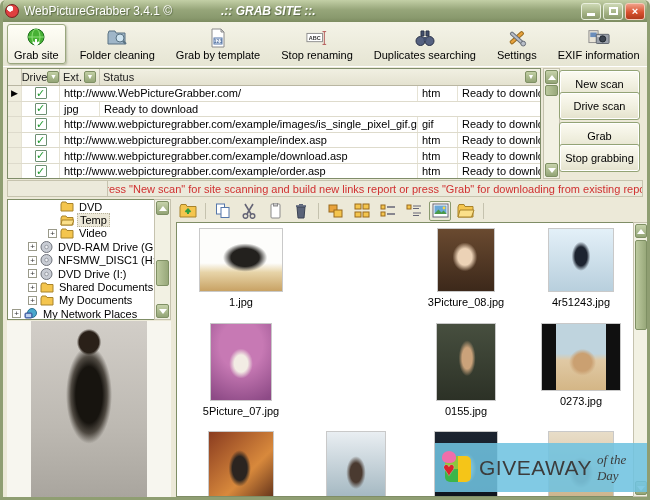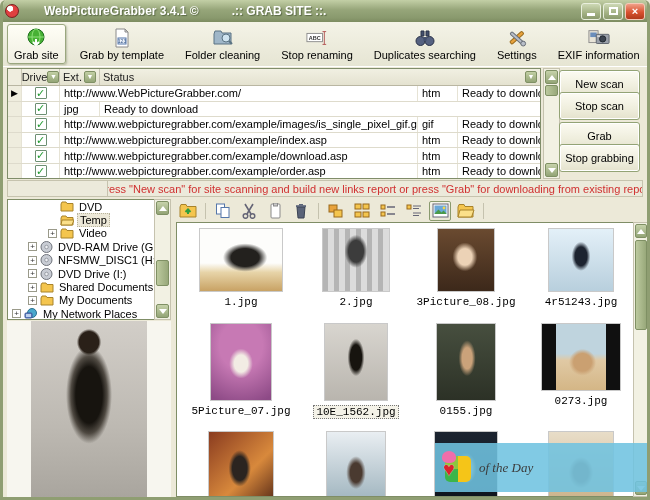--- a/index.html
+++ b/index.html
@@ -8,24 +8,24 @@
   #window { position:relative; width:650px; height:500px; background:#ece9d8;
     border:3px solid #8f9e72; border-top:none; border-radius:6px 6px 0 0; overflow:hidden; }
 
   
   .titlebar { position:absolute; top:0; left:-3px; right:-3px; height:22px;
     background:linear-gradient(180deg,#c3cfa6 0,#96a579 45%,#8a9a6e 80%,#7d8c61 100%);
     border-radius:5px 5px 0 0; display:flex; align-items:center; padding:0 5px; gap:5px; }
   .app-icon { width:14px; height:14px; border-radius:50%;
     background:radial-gradient(circle at 35% 30%, #fff 0 25%, #e04040 28% 70%, #8c1c1c 100%);
     border:1px solid #7a2020; flex:0 0 auto; }
-  .title-text { color:#fff; font-weight:bold; font-size:12px; text-shadow:1px 1px 1px #5a6a45;
-    white-space:nowrap;margin-left:20px; }
+  .title-text { color:#fff; font-weight:normal; font-size:12px; text-shadow:1px 1px 1px #5a6a45;
+    white-space:nowrap; }
   .title-sub { color:#fff; font-weight:bold; font-size:12px; text-shadow:1px 1px 1px #5a6a45;
-    margin-left:28px; white-space:nowrap; }
+    margin-left:44px; white-space:nowrap;font-style:italic; }
   .winbtns { margin-left:auto; display:flex; gap:2px; }
   .winbtn { width:20px; height:17px; border-radius:3px; border:1px solid #e9efdd;
     background:linear-gradient(180deg,#cdd8b4,#a3b183 60%,#8b9a6d);
     color:#fff; display:flex; align-items:center; justify-content:center;
     font-size:11px; font-weight:bold; line-height:1; }
   .winbtn.close { background:linear-gradient(180deg,#f0a088,#d9512f 55%,#b03a1c); border-color:#f5c9b8; }
   .winbtn .minbar { width:8px; height:3px; background:#fff; margin-top:7px; }
   .winbtn .maxbox { width:9px; height:8px; border:2px solid #fff; }
 
   
@@ -110,21 +110,21 @@
   
   .thumb-toolbar { position:absolute; top:199px; left:172px; right:2px; height:23px;
     display:flex; align-items:center; gap:4px; padding:1px 2px; }
   .ttb-btn { width:22px; height:20px; border-radius:2px; display:flex; align-items:center;
     justify-content:center; border:1px solid transparent; }
   .ttb-btn.active { border-color:#8a9a6e; background:linear-gradient(180deg,#f6f5ea,#e8e6d4); }
   .ttb-sep { width:1px; height:16px; background:#c5c2ae; margin:0 2px; }
 
   
   .thumbs { position:absolute; top:222px; left:173px; width:473px; height:275px; background:#fff;
-    border:1px solid #7f8d66; overflow:hidden;font-family:Liberation Mono, monospace; }
+    border:1px solid #7f8d66; overflow:hidden; }
   .thumb-cell { position:absolute; width:104px; display:flex; flex-direction:column; align-items:center; }
   .thumb-box { border:1px solid #c9c9c9; background:#fff; padding:0; }
   .thumb-img { display:block; }
   .thumb-name { margin-top:4px; padding:0 2px; white-space:nowrap; }
   .thumb-name.selected { border:1px dotted #777; background:#f4f2e8; }
   .thumbs-scroll { position:absolute; top:222px; left:630px; width:16px; height:275px; }
 
   .ph-1{background:radial-gradient(45% 38% at 55% 46%, #23211e 0 38%, transparent 60%),linear-gradient(180deg,#fdfdfb 0 55%,#e7d4a8 70%,#c8a264 100%);}
   .ph-2{background:radial-gradient(30% 46% at 50% 36%, #3c3c3c 0 38%, transparent 58%),repeating-linear-gradient(90deg,#b5b5b5 0 5px,#dcdcdc 5px 11px),linear-gradient(#efefef,#9f9f9f);}
   .ph-3{background:radial-gradient(38% 40% at 48% 45%, #ecd2b6 0 33%, transparent 58%),linear-gradient(180deg,#6a4a30,#3c281a);}
@@ -178,38 +178,38 @@
             <circle cx="10" cy="9" r="8" fill="#47b134" stroke="#1d6e1d"></circle>
             <ellipse cx="10" cy="9" rx="4" ry="8" fill="none" stroke="#8fe07a"></ellipse>
             <path d="M2 9h16" stroke="#8fe07a"></path>
             <path d="M10 11l0 6 m-3-3l3 3 3-3" stroke="#fff" stroke-width="2" fill="none"></path>
           </svg>
       </span>
       <span class="lbl">Grab site</span>
     </div>
     <div class="tb-item">
       <span class="tb-ico">
+        <svg width="22" height="20" viewBox="0 0 22 20">
+            <path d="M2 6l1-3h6l1 2h9v11H2z" fill="#9fb6c8" stroke="#5a7383"></path>
+            <circle cx="14" cy="10" r="4" fill="#cfe4f0" stroke="#5a7383"></circle>
+            <path d="M17 13l3 3" stroke="#5a7383" stroke-width="2"></path>
+          </svg>
+      </span>
+      <span class="lbl">Folder cleaning</span>
+    </div>
+    <div class="tb-item">
+      <span class="tb-ico">
         <svg width="18" height="20" viewBox="0 0 18 20">
             <path d="M3 1h9l3 3v15H3z" fill="#fff" stroke="#8a8a8a"></path>
             <path d="M12 1l3 3h-3z" fill="#d9d9d9" stroke="#8a8a8a"></path>
             <rect x="5" y="10" width="8" height="6" fill="#eef3fa" stroke="#5577aa"></rect>
             <text x="9" y="15" font-size="5" fill="#335588" text-anchor="middle">123</text>
           </svg>
       </span>
       <span class="lbl">Grab by template</span>
-    </div>
-    <div class="tb-item">
-      <span class="tb-ico">
-        <svg width="22" height="20" viewBox="0 0 22 20">
-            <path d="M2 6l1-3h6l1 2h9v11H2z" fill="#9fb6c8" stroke="#5a7383"></path>
-            <circle cx="14" cy="10" r="4" fill="#cfe4f0" stroke="#5a7383"></circle>
-            <path d="M17 13l3 3" stroke="#5a7383" stroke-width="2"></path>
-          </svg>
-      </span>
-      <span class="lbl">Folder cleaning</span>
     </div>
     <div class="tb-item">
       <span class="tb-ico">
         <svg width="24" height="18" viewBox="0 0 24 18">
             <rect x="1" y="4" width="17" height="9" fill="#fff" stroke="#8a8a8a"></rect>
             <text x="9.5" y="11" font-size="6" fill="#333" text-anchor="middle" font-weight="bold">ABC</text>
             <path d="M20 2v14 M18 2h4 M18 16h4" stroke="#b05050" fill="none"></path>
           </svg>
       </span>
       <span class="lbl">Stop renaming</span>
@@ -328,21 +328,21 @@
     <div class="sb-arrow up">
         <div class="tri-up"></div>
       </div>
     <div class="sb-thumb" style="top:16px; height:11px;"></div>
     <div class="sb-arrow down">
         <div class="tri-down"></div>
       </div>
   </div>
 
   <div class="act-btn" style="top:70px;">New scan</div>
-  <div class="act-btn" style="top:92px;">Stop scan</div>
+  <div class="act-btn" style="top:92px;">Drive scan</div>
   <div class="act-btn" style="top:122px;">Grab</div>
   <div class="act-btn" style="top:144px;">Stop grabbing</div>
 
   <div class="statusbar">
     <div class="status-left"></div>
     <div class="status-msg">Press "New scan" for site scanning and build new links report or press "Grab" for downloading from existing report</div>
   </div>
 
   <div class="tree">
     <div class="tree-item lvl3">
@@ -509,49 +509,37 @@
     <div class="ttb-sep"></div>
   </div>
 
   <div class="thumbs">
     <div class="thumb-cell" style="left:12px; top:5px;">
       <div class="thumb-box">
           <div class="thumb-img ph-1" style="width:82px; height:62px;"></div>
         </div>
       <div class="thumb-name">1.jpg</div>
     </div>
-    <div class="thumb-cell" style="left:127px; top:5px;">
-      <div class="thumb-box">
-          <div class="thumb-img ph-2" style="width:66px; height:62px;"></div>
-        </div>
-      <div class="thumb-name">2.jpg</div>
-    </div>
     <div class="thumb-cell" style="left:237px; top:5px;">
       <div class="thumb-box">
           <div class="thumb-img ph-3" style="width:56px; height:62px;"></div>
         </div>
       <div class="thumb-name">3Picture_08.jpg</div>
     </div>
     <div class="thumb-cell" style="left:352px; top:5px;">
       <div class="thumb-box">
           <div class="thumb-img ph-4" style="width:64px; height:62px;"></div>
         </div>
       <div class="thumb-name">4r51243.jpg</div>
     </div>
     <div class="thumb-cell" style="left:12px; top:100px;">
       <div class="thumb-box">
           <div class="thumb-img ph-5" style="width:60px; height:76px;"></div>
         </div>
       <div class="thumb-name">5Picture_07.jpg</div>
-    </div>
-    <div class="thumb-cell" style="left:127px; top:100px;">
-      <div class="thumb-box">
-          <div class="thumb-img ph-6" style="width:62px; height:76px;"></div>
-        </div>
-      <div class="thumb-name selected">10E_1562.jpg</div>
     </div>
     <div class="thumb-cell" style="left:237px; top:100px;">
       <div class="thumb-box">
           <div class="thumb-img ph-7" style="width:58px; height:76px;"></div>
         </div>
       <div class="thumb-name">0155.jpg</div>
     </div>
     <div class="thumb-cell" style="left:352px; top:100px;">
       <div class="thumb-box">
           <div class="thumb-img ph-8" style="width:78px; height:66px;"></div>
@@ -589,16 +577,17 @@
         <div class="tri-down"></div>
       </div>
   </div>
 
   <div class="watermark">
     <div class="wm-logo">
       <div class="wm-box"></div>
       <div class="wm-ribbon"></div>
       <div class="wm-heart">♥</div>
     </div>
+    <span class="wm-brand">GIVEAWAY</span>
     <span class="wm-suffix">of the Day</span>
   </div>
 
 </div>
 
 </body></html>

